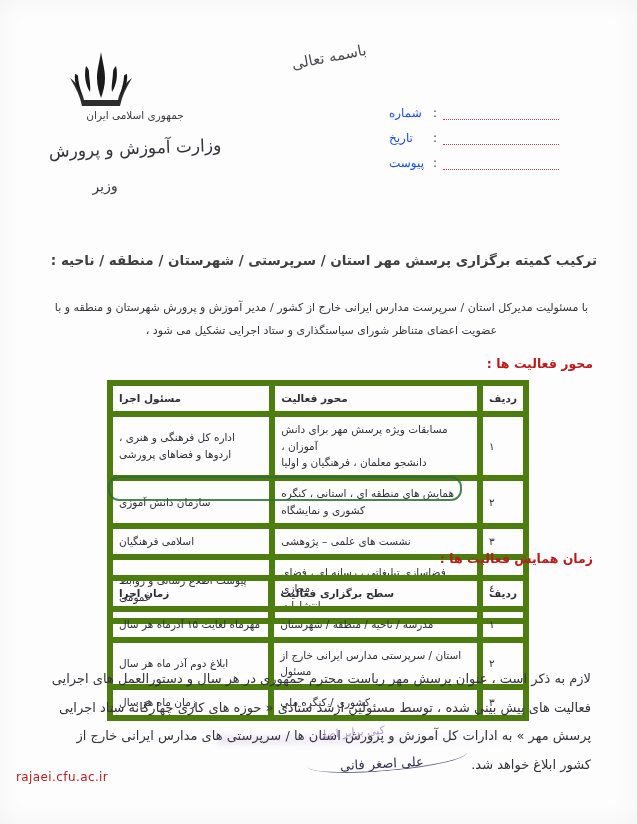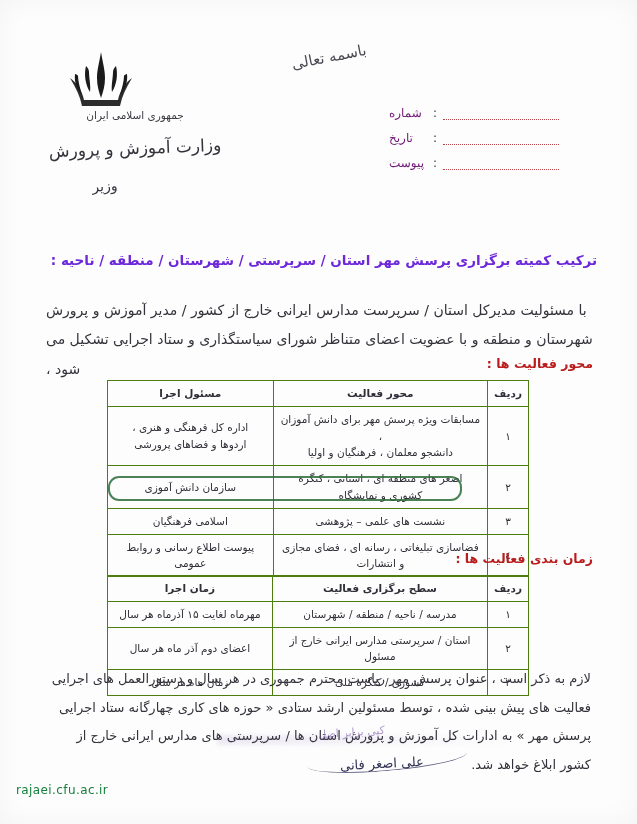--- a/index.html
+++ b/index.html
@@ -73,47 +73,47 @@
   }
   .field-row{
     display:flex;
     align-items:flex-end;
     justify-content:flex-start;
     height:25px;
     gap:6px;
   }
   .field-label{
     font-size:12px;
-    color:#701a75;
+    color:#1d4ed8;
     min-width:38px;
     text-align:left;
     font-family:"DejaVu Serif","Liberation Serif",serif;
   }
   .field-colon{font-size:12px;color:#3c3c44;}
   .field-dots{
     flex:1;
     border-bottom:1px dotted #b9464d;
     height:11px;
     min-width:78px;
   }
   
   .title{
     position:absolute;
     top:252px;right:40px;left:40px;
     text-align:right;
     font-size:13.5px;
-    color:#6d28d9;
+    color:#404040;
     font-weight:600;
     letter-spacing:.1px;
   }
   .intro{
     position:absolute;
     top:296px;right:40px;left:46px;
-    text-align:left;
-    font-size:14px;
+    text-align:center;
+    font-size:11px;
     line-height:2.1;
     color:#33333b;
   }
   .section-head{
     position:absolute;
     right:44px;
     font-size:12.5px;
     color:#b91c1c;
     font-weight:600;
   }
@@ -121,23 +121,23 @@
   #sec2{top:551px;}
 
   table{
     position:absolute;
     border-collapse:collapse;
     font-size:10.5px;
     color:#2f2f38;
     background:transparent;
   }
   table td,table th{
-    border:1px solid #4d7c0f;
+    border:6px solid #4d7c0f;
     padding:4px 6px;
-    text-align:center;
+    text-align:left;
     line-height:1.6;
     vertical-align:middle;
   }
   table th{font-weight:600;background:transparent;}
   #table-activities{
     top:380px;right:108px;width:422px;
   }
   #table-activities td.col-row,#table-activities th.col-row{width:26px;}
   #table-activities td.col-act,#table-activities th.col-act{width:226px;}
   #table-activities td.col-own,#table-activities th.col-own{width:170px;}
@@ -191,23 +191,23 @@
     position:absolute;
     top:748px;right:170px;
     width:160px;height:22px;
     border-bottom:1.6px solid #3a3a62;
     border-radius:50%;
     transform:rotate(-5deg);
     opacity:.75;
   }
   .watermark{
     position:absolute;
-    bottom:27px;left:16px;
+    bottom:40px;left:16px;
     font-size:12px;
-    color:#15803d;
+    color:#b91c1c;
     font-family:"DejaVu Sans","Liberation Sans",sans-serif;
     letter-spacing:.4px;
     direction:ltr;
   }
   .ink-smudge{
     position:absolute;
     top:735px;right:120px;
     width:300px;height:10px;
     background:linear-gradient(90deg,rgba(120,90,170,.12),rgba(120,90,170,0));
     filter:blur(2px);
@@ -274,60 +274,60 @@
     <tbody>
       <tr>
         <td class="col-row">۱</td>
         <td class="col-act" style="white-space:pre-line">مسابقات ویژه پرسش مهر برای دانش آموزان ،
 دانشجو معلمان ، فرهنگیان و اولیا</td>
         <td class="col-own" style="white-space:pre-line">اداره کل فرهنگی و هنری ،
 اردوها و فضاهای پرورشی</td>
       </tr>
       <tr>
         <td class="col-row">۲</td>
-        <td class="col-act" style="white-space:pre-line">اصغر های منطقه ای ، استانی ، کنگره
+        <td class="col-act" style="white-space:pre-line">همایش های منطقه ای ، استانی ، کنگره
 کشوری و نمایشگاه</td>
         <td class="col-own" style="white-space:pre-line">سازمان دانش آموزی</td>
       </tr>
       <tr>
         <td class="col-row">۳</td>
         <td class="col-act" style="white-space:pre-line">نشست های علمی – پژوهشی</td>
         <td class="col-own" style="white-space:pre-line">اسلامی فرهنگیان</td>
       </tr>
       <tr>
         <td class="col-row">٤</td>
         <td class="col-act" style="white-space:pre-line">فضاسازی تبلیغاتی ، رسانه ای ، فضای مجازی
 و انتشارات</td>
         <td class="col-own" style="white-space:pre-line">پیوست اطلاع رسانی و روابط عمومی</td>
       </tr>
     </tbody>
   </table>
 
   <div class="highlight-cell"></div>
 
-  <div class="section-head" id="sec2">زمان بندی فعالیت ها :</div>
+  <div class="section-head" id="sec2">زمان همایش فعالیت ها :</div>
 
   <table id="table-timing">
     <thead>
       <tr>
         <th class="col-row">ردیف</th>
         <th class="col-level">سطح برگزاری فعالیت</th>
         <th class="col-time">زمان اجرا</th>
       </tr>
     </thead>
     <tbody>
       <tr>
         <td class="col-row">۱</td>
         <td class="col-level">مدرسه / ناحیه / منطقه / شهرستان</td>
         <td class="col-time">مهرماه لغایت ۱۵ آذرماه هر سال</td>
       </tr>
       <tr>
         <td class="col-row">۲</td>
         <td class="col-level">استان / سرپرستی مدارس ایرانی خارج از مسئول</td>
-        <td class="col-time">اعضای دوم آذر ماه هر سال</td>
+        <td class="col-time">ابلاغ دوم آذر ماه هر سال</td>
       </tr>
       <tr>
         <td class="col-row">۳</td>
         <td class="col-level">کشوری / کنگره ملی</td>
         <td class="col-time">زمان ماه هر سال</td>
       </tr>
     </tbody>
   </table>
 
   <div class="note">لازم به ذکر است ، عنوان پرسش مهر ریاست محترم جمهوری در هر سال و دستورالعمل های اجرایی فعالیت های پیش بینی شده ، توسط مسئولین ارشد ستادی « حوزه های کاری چهارگانه ستاد اجرایی پرسش مهر » به ادارات کل آموزش و پرورش استان ها / سرپرستی های مدارس ایرانی خارج از کشور ابلاغ خواهد شد.</div>

